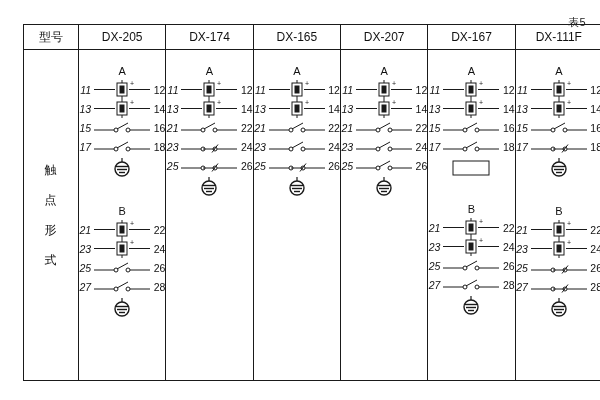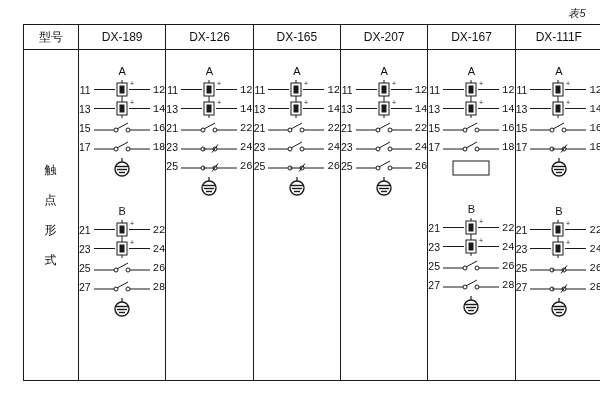--- a/index.html
+++ b/index.html
@@ -7,25 +7,24 @@
     width:600px;height:400px;
     background:#ffffff;
     font-family:"Liberation Sans","DejaVu Sans",sans-serif;
     color:#111;
     overflow:hidden;
   }
   .page{position:relative;width:600px;height:400px;}
 
   .corner-label{
     position:absolute;
-    right:14px;top:6px;
+    right:14px;top:15px;
     font-size:11px;
     color:#222;
     letter-spacing:0.5px;
-    font-style:italic;
   }
 
   table.maintable{
     position:absolute;
     left:23px;top:24px;
     width:580px;
     border-collapse:collapse;
     table-layout:fixed;
   }
   table.maintable td,table.maintable th{
@@ -83,22 +82,22 @@
     align-items:center;
     justify-content:center;
     height:19px;
     font-size:10.5px;
   }
   .num{
     width:20px;
     text-align:center;
     color:#111;
   }
-  .num.left{text-align:right;padding-right:3px;}
-  .num.right{text-align:left;padding-left:3px;font-family:Liberation Mono, monospace;}
+  .num.left{text-align:right;padding-right:3px;font-style:italic;}
+  .num.right{text-align:right;padding-left:3px;}
 
   .gfx{
     position:relative;
     width:56px;
     height:19px;
   }
   .gfx svg{display:block;}
 
   .ground{
     display:flex;
@@ -117,22 +116,22 @@
 <body>
 
 <div class="page">
 
   <div class="corner-label">表5</div>
 
   <table class="maintable">
     <thead>
       <tr>
         <th class="colhead-first">型号</th>
-        <th>DX-189</th>
-        <th>DX-126</th>
+        <th>DX-205</th>
+        <th>DX-174</th>
         <th>DX-165</th>
         <th>DX-207</th>
         <th>DX-167</th>
         <th>DX-111F</th>
       </tr>
     </thead>
     <tbody>
       <tr class="body-row">
         <td class="vlabel">
           <div class="vtext" id="vtext">

